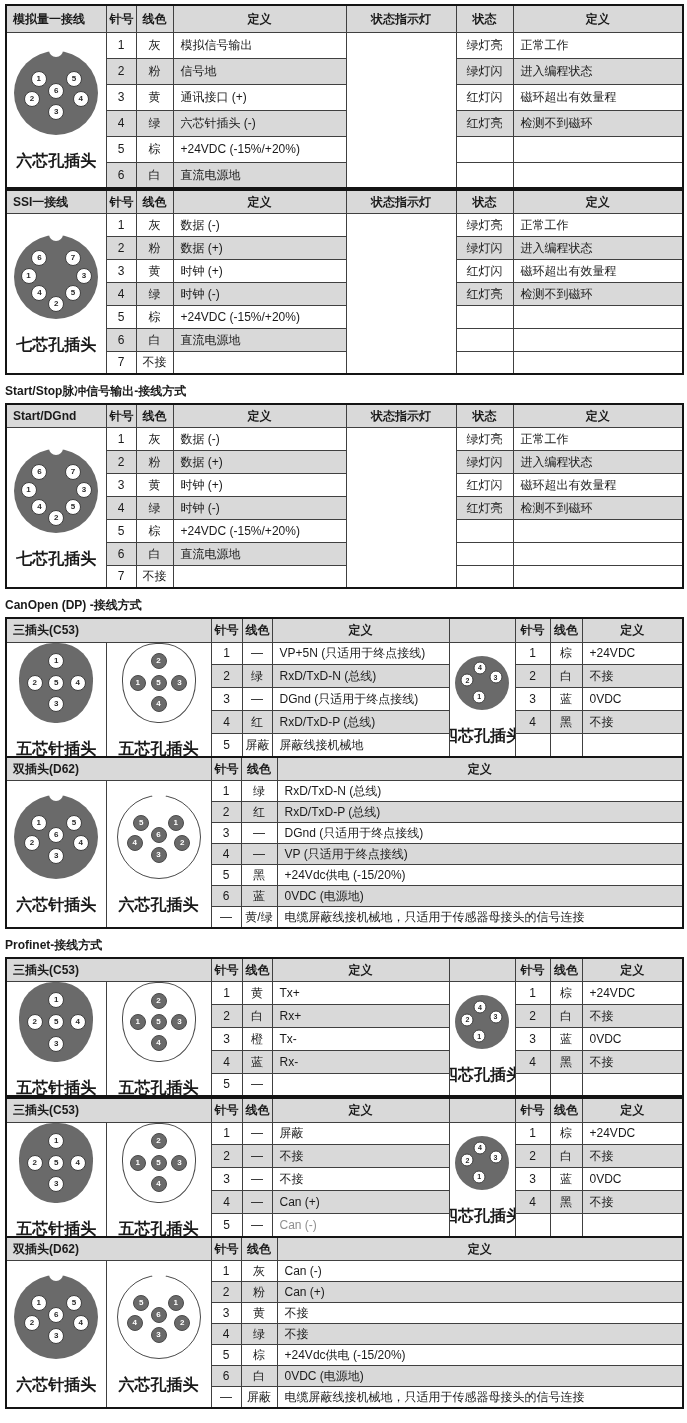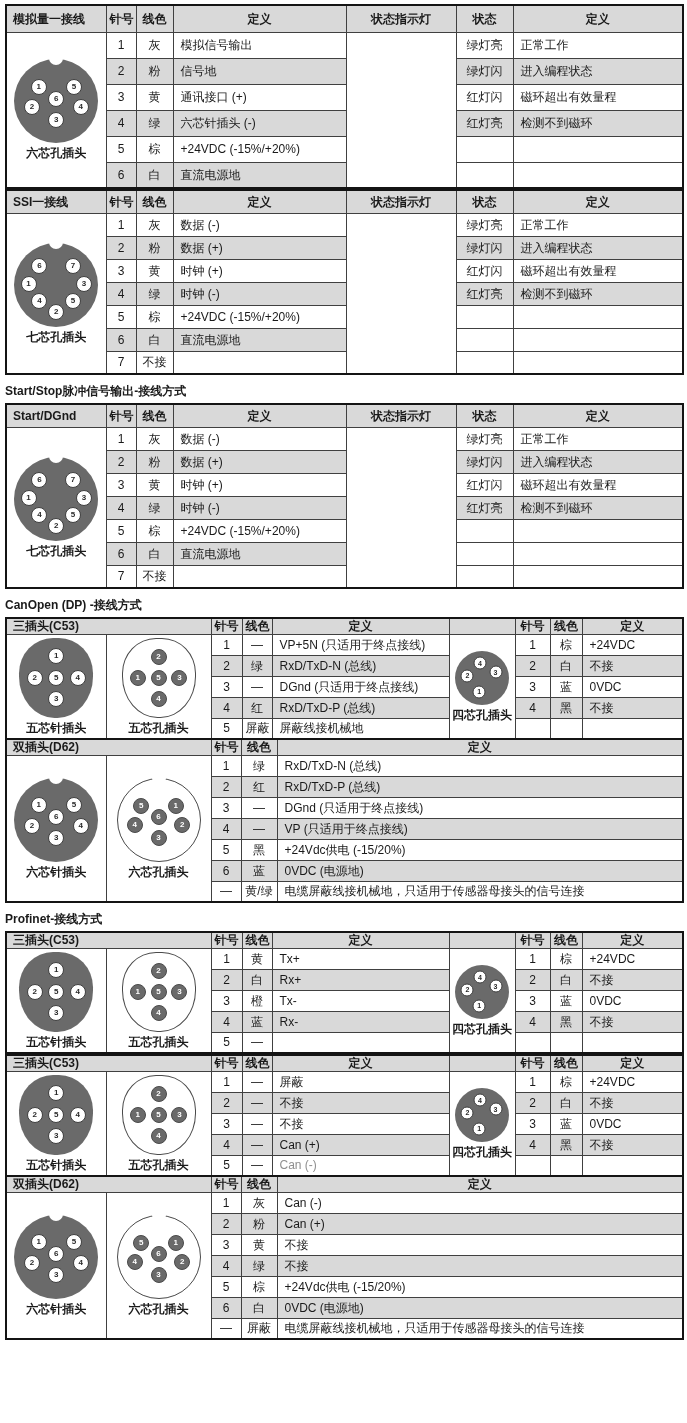--- a/index.html
+++ b/index.html
@@ -7,39 +7,39 @@
   .page{width:687px;box-sizing:border-box;padding:4px 5px 6px 5px;}
   .sec-title{font-size:12px;line-height:15px;font-weight:bold;margin:9px 0 4px 0;}
   section:first-child .mount{margin-top:0;}
   table.wtable{border-collapse:collapse;table-layout:fixed;width:677px;border:2px solid #141414;background:#ffffff;}
   table.wtable.d62{margin-top:-2px;}
   .wtable td,.wtable th{border:1px solid #404040;font-size:12px;line-height:14px;padding:0 3px;overflow:hidden;white-space:nowrap;background:#ffffff;}
   .wtable th{background:#d9d9d9;font-weight:bold;text-align:center;}
   .wtable th.label-cell{text-align:left;padding-left:6px;}
   .tA thead tr{height:27px;}  .tA tbody tr{height:26px;}
   .tB thead tr{height:23px;}  .tB tbody tr{height:23px;}
-  .busT thead tr{height:16px;}.busT tbody tr{height:21px;}
+  .busT thead tr{height:24px;}.busT tbody tr{height:21px;}
   td.c-num,td.c-col,td.c-status{text-align:center;}
   td.c-def{text-align:left;padding-left:7px;}
   td.zebra{background:#d9d9d9;}
   td.muted{color:#8f8f8f;}
   td.conn-cell,td.ind-cell{vertical-align:middle;text-align:center;}
   .conn-wrap{display:flex;flex-direction:column;align-items:center;justify-content:center;}
   .conn-body{position:relative;box-sizing:border-box;}
   .conn-body.dark{background:#6a6a6a;}
   .conn-body.light{background:#ffffff;border:1px solid #4a4a4a;}
   .six-hole,.six-male,.six-hole-light,.seven-hole{width:84px;height:84px;border-radius:50%;}
   .five-male,.five-hole{width:74px;height:80px;border-radius:46% 46% 48% 48%/44% 44% 52% 52%;}
   .four-hole{width:54px;height:54px;border-radius:50%;}
   .pin{position:absolute;width:16px;height:16px;border-radius:50%;display:flex;align-items:center;justify-content:center;font-size:8px;font-weight:bold;transform:translate(-50%,-50%);box-sizing:border-box;}
   .dark .pin{background:#ffffff;color:#2a2a2a;border:1px solid #3f3f3f;}
   .light .pin{background:#6a6a6a;color:#ffffff;border:1px solid #4a4a4a;}
   .four-hole .pin{width:13px;height:13px;font-size:7px;}
   .notch{position:absolute;top:-3px;left:50%;transform:translateX(-50%);width:14px;height:9px;background:#ffffff;border-radius:0 0 7px 7px;z-index:2;}
-  .conn-label{font-weight:bold;font-size:12px;margin-top:3px;white-space:nowrap;}
+  .conn-label{font-weight:bold;font-size:16px;margin-top:19px;white-space:nowrap;}
 </style>
 </head>
 <body>
 
 <div class="page">
   <section>
     <div class="mount" id="m0">
         <table class="wtable tA">
           <colgroup>
             <col style="width: 100px;">

